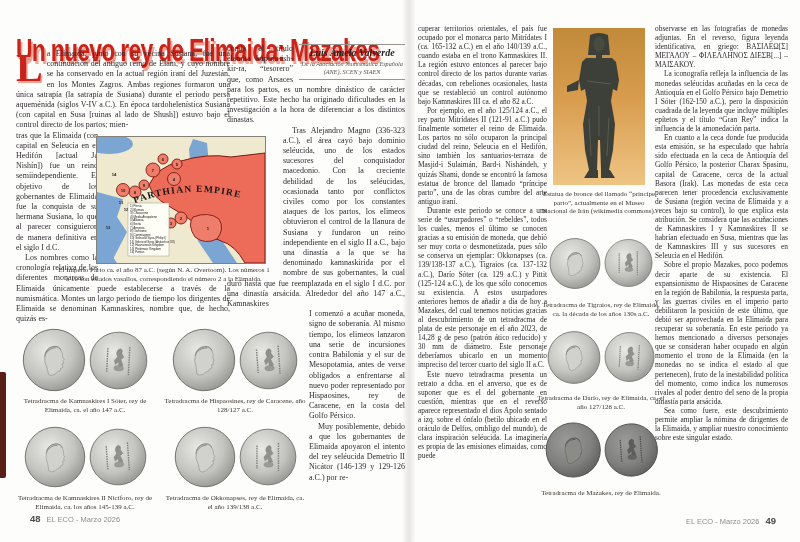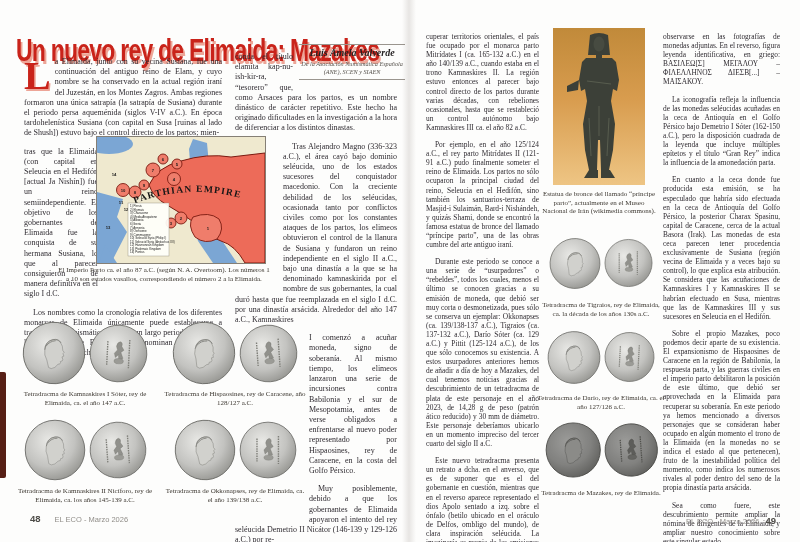--- a/index.html
+++ b/index.html
@@ -4,60 +4,60 @@
 <style>
   html,body{margin:0;padding:0;background:#ffffff;}
   .spread{position:relative;width:800px;height:542px;background:#fdfdfc;overflow:hidden;
           font-family:"Liberation Serif",serif;color:#2f2b31;}
   
   .title{position:absolute;left:16px;top:12px;font-family:"Liberation Sans",sans-serif;
          font-weight:bold;font-size:31px;letter-spacing:-1px;color:#c9231a;white-space:nowrap;
          transform:scaleX(.74);transform-origin:0 50%;text-shadow:2.5px 2.5px 0 #eda597;}
   
   .flow{font-size:8px;line-height:10.2px;text-align:justify;hyphens:auto;}
-  .flow p{margin:8px;}
+  .flow p{margin:0;}
   .ind{text-indent:9px;}
   .leftflow{position:absolute;left:16px;top:49px;width:214px;}
   .dropcap{float:left;font-size:40px;line-height:31px;font-weight:bold;color:#c9231a;
            padding:3px 4px 0 0;text-shadow:1.5px 1.5px 0 #eda597;}
   .sp-map-l{float:right;width:132px;height:152px;}
   .col3{position:absolute;left:227px;top:44px;width:178px;}
   .sp-map-r{float:left;width:56px;height:150px;}
   .sp-coins{float:left;width:82px;height:186px;}
   .byline{float:right;width:104px;margin:0 0 4px 6px;padding:3px 1px 4px 1px;text-align:center;
           border-top:1px solid #9a958e;border-bottom:1px solid #9a958e;}
   .byline .name{font-size:10px;font-weight:bold;font-style:italic;color:#272324;}
   .byline .affil{font-size:6.2px;font-style:italic;line-height:7.6px;color:#56524c;margin-top:2px;}
   
   .figcap{font-size:7px;line-height:8.6px;text-align:center;color:#3d3831;}
   .mapfig{position:absolute;left:96px;top:136px;width:168px;height:126px;}
   .mapfig svg{display:block;border:1px solid #857f75;}
   .mapcap{position:absolute;left:58px;top:266px;width:212px;}
-  .coingrid{position:absolute;left:14px;top:320px;width:292px;display:grid;
+  .coingrid{position:absolute;left:14px;top:327px;width:292px;display:grid;
             grid-template-columns:142px 142px;column-gap:8px;row-gap:10px;}
   .coinpair{display:flex;justify-content:center;align-items:center;gap:3px;}
   .coincell .coinpair{height:66px;margin-bottom:4px;}
   .coin{display:block;}
   .rot1{transform:rotate(-4deg);} .rot2{transform:rotate(3deg);}
   .rcol1{position:absolute;left:418px;top:24px;width:129px;font-size:7.4px;line-height:9.1px;}
   .rcol2{position:absolute;left:655px;top:24px;width:133px;font-size:7.4px;line-height:9.1px;}
   .statuefig{position:absolute;left:553px;top:28px;width:92px;height:157px;}
   .statcap{position:absolute;left:541px;top:190px;width:116px;}
   .pairT{position:absolute;left:549px;top:228px;width:104px;height:70px;}
   .capT{position:absolute;left:539px;top:301px;width:124px;}
   .pairD{position:absolute;left:547px;top:322px;width:108px;height:70px;}
   .capD{position:absolute;left:537px;top:394px;width:128px;}
   .pairM{position:absolute;left:545px;top:414px;width:114px;height:72px;
          filter:brightness(.66) contrast(1.08);}
   .capM{position:absolute;left:531px;top:489px;width:140px;}
   
   .footL,.footR{position:absolute;font-family:"Liberation Sans",sans-serif;font-size:7.5px;color:#918e89;}
   .footL{left:30px;top:513px;} .footR{left:598px;top:515px;width:178px;text-align:right;}
   .pageno{font-size:9.5px;font-weight:bold;color:#4d4b47;}
-  .footL .pageno{margin-right:14px;} .footR .pageno{margin-left:6px;}
+  .footL .pageno{margin-right:6px;} .footR .pageno{margin-left:6px;}
   .gutter{position:absolute;left:402px;top:0;width:14px;height:542px;
           background:linear-gradient(90deg,rgba(0,0,0,0),rgba(85,70,60,.13) 50%,rgba(0,0,0,0));}
   .sliver{position:absolute;left:0;top:372px;width:6px;height:106px;background:#571f15;
           border-radius:0 2px 2px 0;}
 </style>
 </head>
 <body>
 
 <svg width="0" height="0" style="position:absolute" aria-hidden="true">
   <defs>

